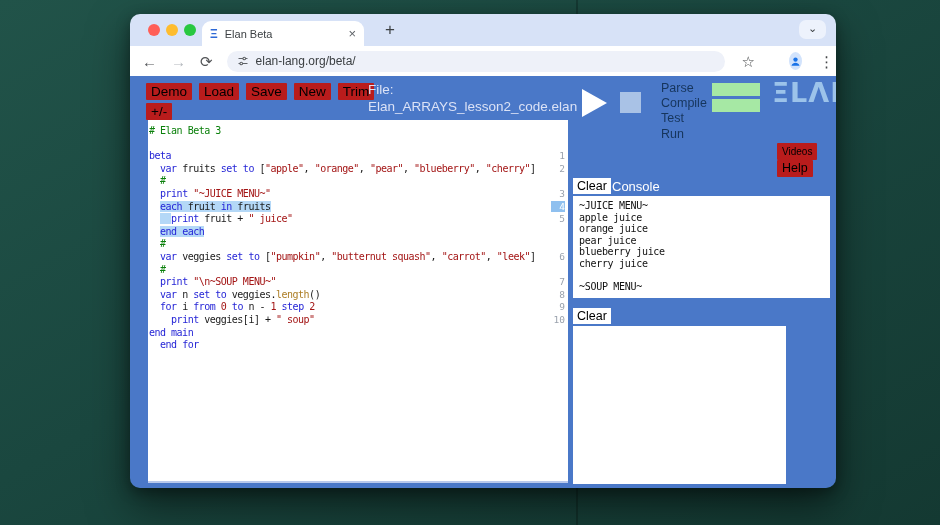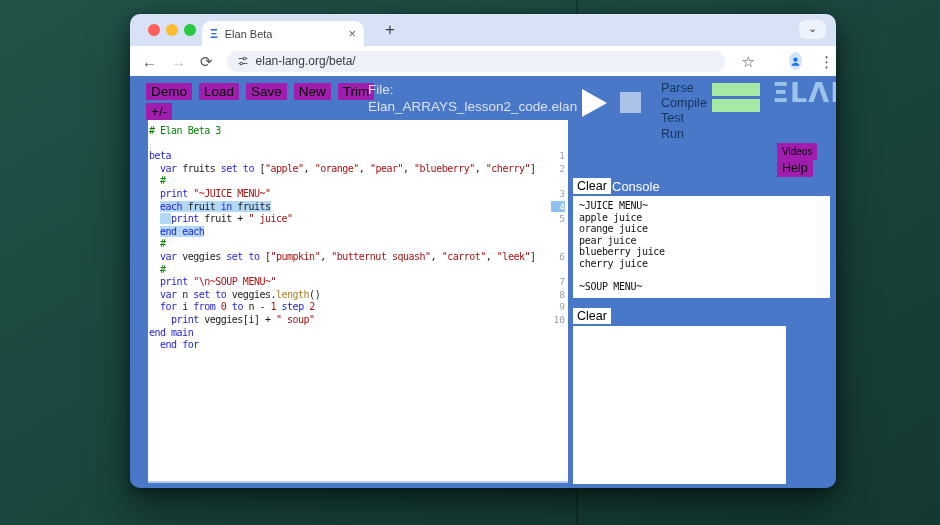--- a/index.html
+++ b/index.html
@@ -53,21 +53,21 @@
   }
   .url-text { font-size: 12px; color: #3c4043; }
   .bar-spacer { flex: 1; }
   .right-ic { font-size: 15px; color: #454749; margin-left: 17px; line-height: 1; }
   .avatar { width: 18px; height: 18px; border-radius: 50%; background: #d2e3fc; margin-left: 17px; display: flex; align-items: center; justify-content: center; }
 
   
   .app { flex: 1; background: #4a78c8; position: relative; }
 
   .btn {
-    display: inline-block; background: #a21caf; color: #000;
+    display: inline-block; background: #b91c1c; color: #000;
     font-size: 13.5px; line-height: 17px; padding: 0 5px; border-radius: 1px;
   }
   .topbtns { position: absolute; left: 16px; top: 7px; display: flex; gap: 7px; }
   .plusminus { position: absolute; left: 16px; top: 27px; }
   .file-label { position: absolute; left: 238px; top: 5px; color: #dbe2f6; font-size: 13.5px; line-height: 17px; }
 
   
   .editor {
     position: absolute; left: 18px; top: 44px; width: 420px; height: 363px;
     background: #ffffff; border-bottom: 2px solid #b9c9ec;

